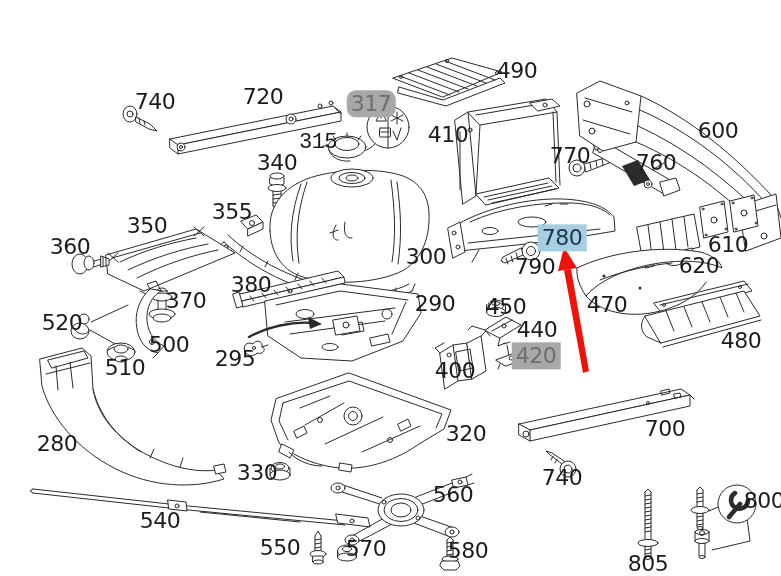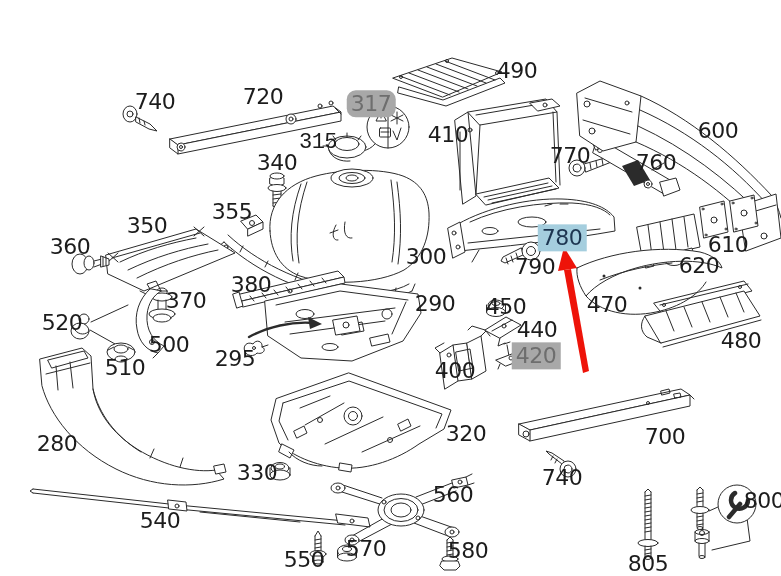--- a/index.html
+++ b/index.html
@@ -605,23 +605,23 @@
       <span class="lbl plain" style="left: 251px; top: 285px;">380</span>
       <span class="lbl plain" style="left: 419px; top: 304px; margin-left: 16px;">290</span>
       <span class="lbl plain" style="left: 235px; top: 359px;">295</span>
       <span class="lbl plain" style="left: 506px; top: 307px;">450</span>
       <span class="lbl plain" style="left: 537px; top: 330px;">440</span>
       <span class="lbl muted" style="left: 536px; top: 356px;">420</span>
       <span class="lbl plain" style="left: 455px; top: 371px;">400</span>
       <span class="lbl plain" style="left: 57px; top: 444px;">280</span>
       <span class="lbl plain" style="left: 466px; top: 434px;">320</span>
       <span class="lbl plain" style="left: 257px; top: 473px;">330</span>
-      <span class="lbl plain" style="left: 665px; top: 429px; margin-top: 8px;">700</span>
+      <span class="lbl plain" style="left: 665px; top: 429px;">700</span>
       <span class="lbl plain" style="left: 562px; top: 478px;">740</span>
       <span class="lbl plain" style="left: 160px; top: 521px;">540</span>
       <span class="lbl plain" style="left: 453px; top: 495px;">560</span>
-      <span class="lbl plain" style="left: 304px; top: 548px; margin-top: 12px;">550</span>
+      <span class="lbl plain" style="left: 280px; top: 548px;">550</span>
       <span class="lbl plain" style="left: 366px; top: 549px;">570</span>
       <span class="lbl plain" style="left: 468px; top: 551px;">580</span>
       <span class="lbl plain" style="left: 648px; top: 564px;">805</span>
       <span class="lbl plain" style="left: 764px; top: 501px;">800</span>
     </div>
 </div>
 
 </body></html>

